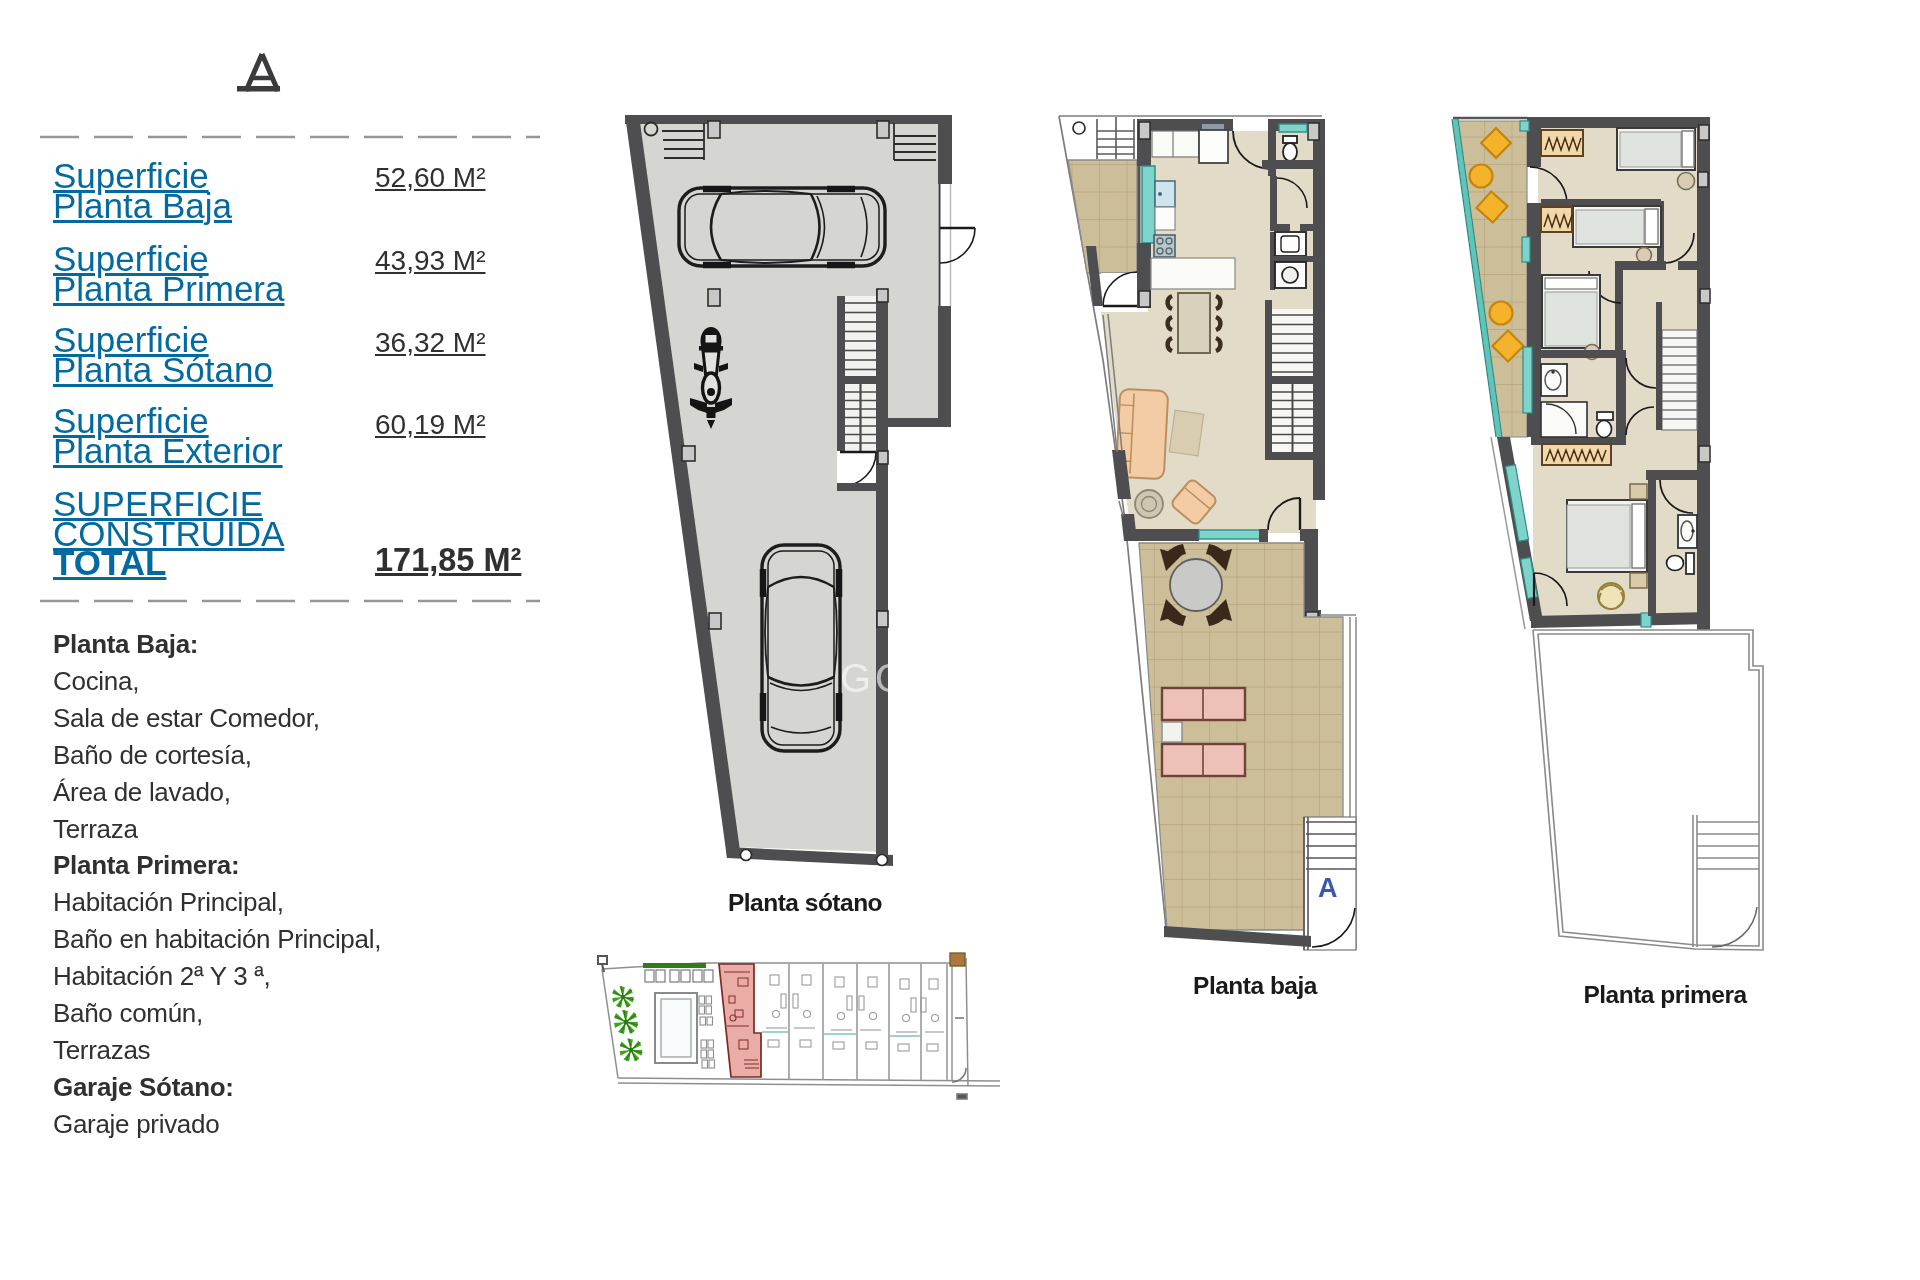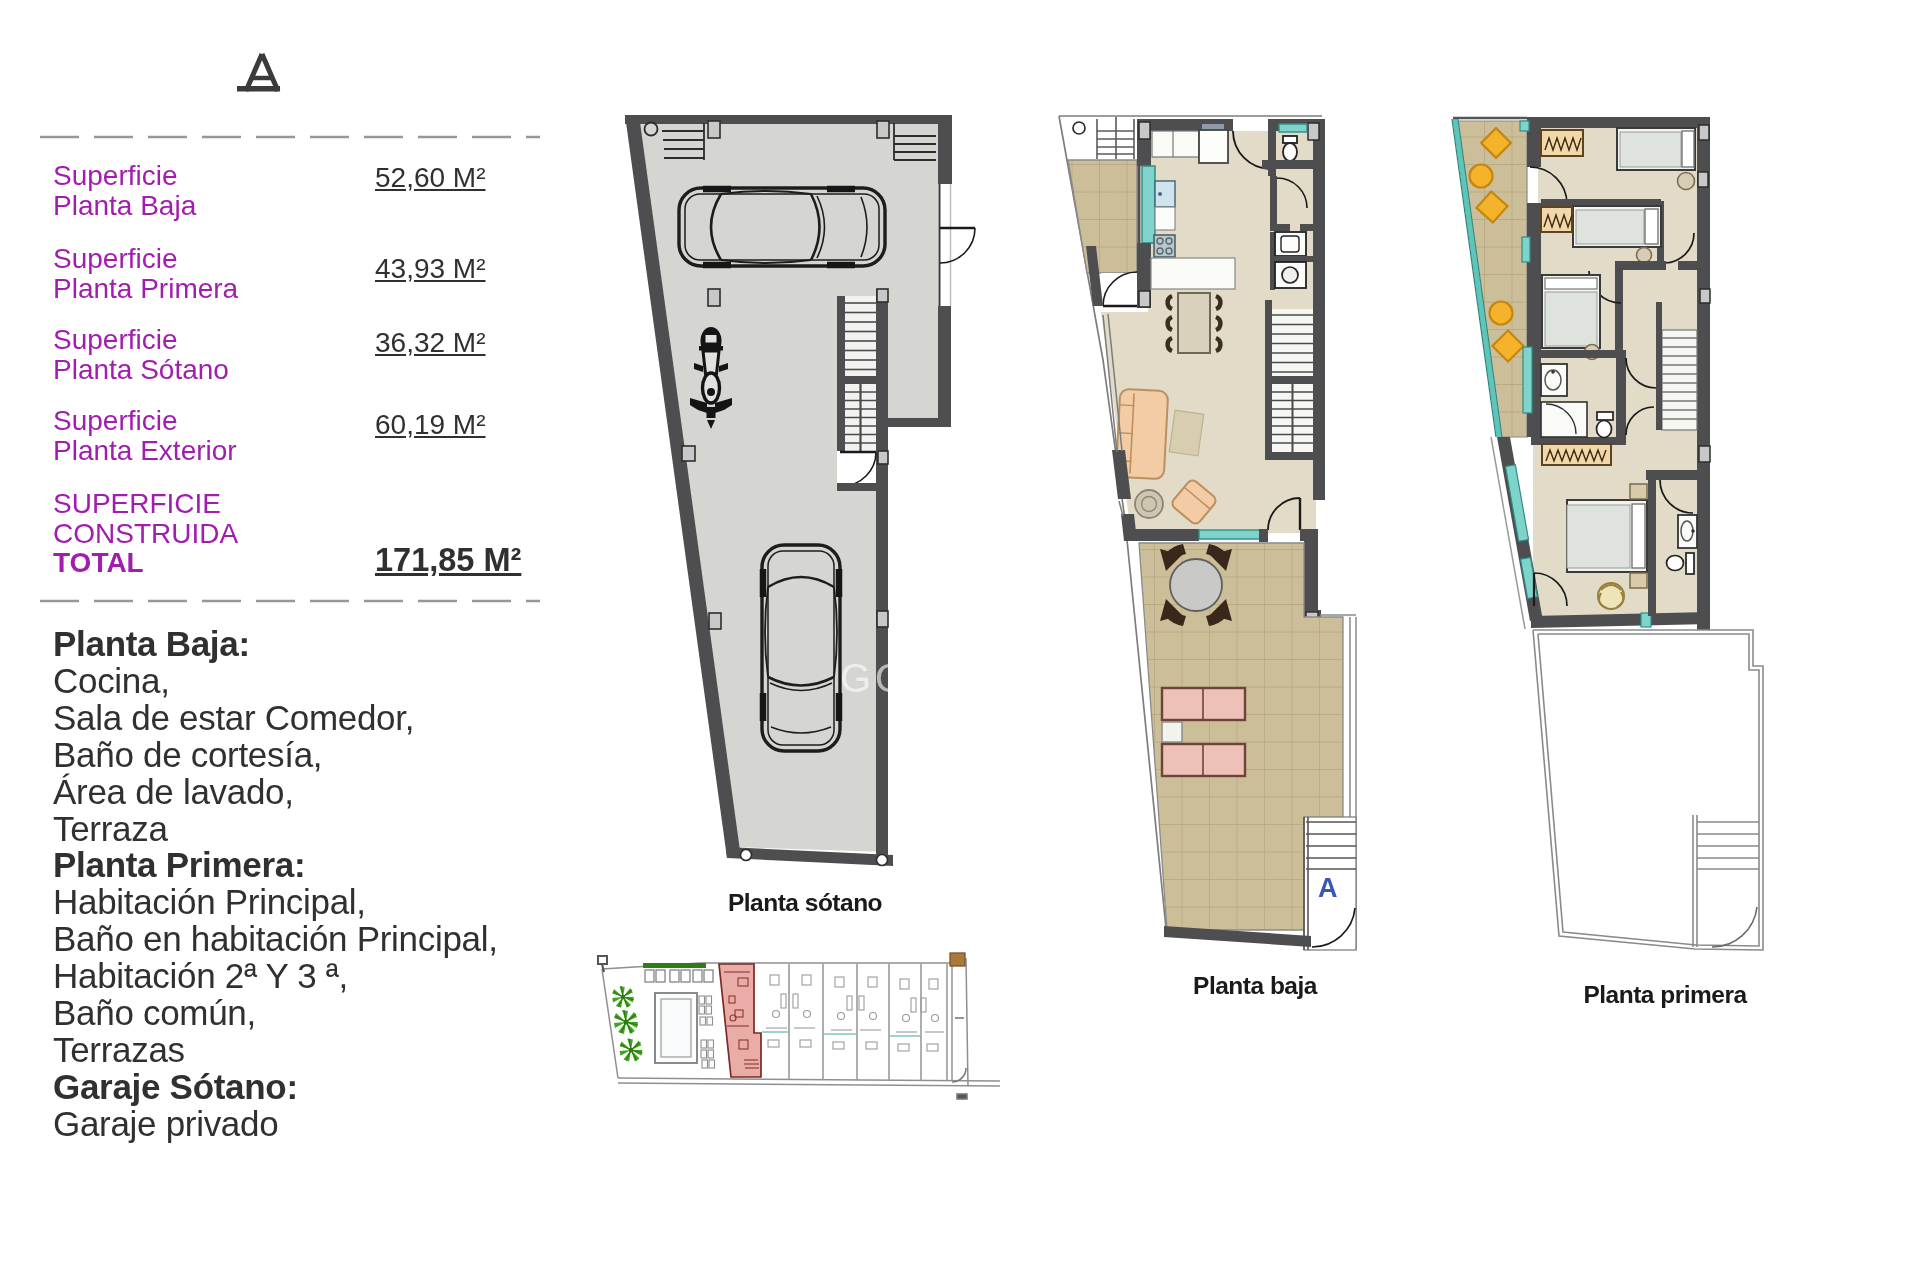--- a/index.html
+++ b/index.html
@@ -1,19 +1,19 @@
 <!DOCTYPE html>
 <html><head>
 <meta charset="utf-8">
 <style>
   html,body{margin:0;padding:0;}
   body{width:1920px;height:1280px;background:#ffffff;position:relative;overflow:hidden;
        font-family:"Liberation Sans",sans-serif;color:#2e2e2e;}
   .abs{position:absolute;}
-  .lbl{font-size:28px;line-height:29.5px;color:#a21caf;}
+  .lbl{font-size:35px;line-height:29.5px;color:#0369a1;text-decoration:underline;}
   .val{font-size:28px;color:#303030;text-decoration:underline;}
   .planlbl{font-size:24.5px;font-weight:bold;color:#1a1a1a;letter-spacing:-0.5px;}
 </style>
 </head>
 <body>
 
 <svg class="abs" style="left:220px;top:45px" width="90" height="60" viewBox="0 0 90 60">
   <path d="M 42 9 L 26 46 M 42 9 L 58 46" stroke="#3b3b3d" stroke-width="5" fill="none"></path>
   <path d="M 33 33 L 52 33" stroke="#3b3b3d" stroke-width="4.5" fill="none"></path>
   <rect x="17" y="41" width="43" height="5.5" fill="#3b3b3d"></rect>
@@ -23,35 +23,35 @@
   <line x1="40" y1="137" x2="540" y2="137" stroke="#979797" stroke-width="2.6" stroke-dasharray="39 15"></line>
   <line x1="40" y1="601" x2="540" y2="601" stroke="#979797" stroke-width="2.6" stroke-dasharray="39 15"></line>
 </svg>
 
 <div class="abs lbl" style="left:53px;top:161px">Superficie<br>Planta Baja</div>
 
 <div class="abs val" style="left:375px;top:162px">52,60 M²</div>
 
 <div class="abs lbl" style="left:53px;top:244px">Superficie<br>Planta Primera</div>
 
-<div class="abs val" style="left:375px;top:253px">43,93 M²</div>
+<div class="abs val" style="left:375px;top:245px">43,93 M²</div>
 
 <div class="abs lbl" style="left:53px;top:325px">Superficie<br>Planta Sótano</div>
 
 <div class="abs val" style="left:375px;top:327px">36,32 M²</div>
 
 <div class="abs lbl" style="left:53px;top:406px">Superficie<br>Planta Exterior</div>
 
 <div class="abs val" style="left:375px;top:409px">60,19 M²</div>
 
 <div class="abs lbl" style="left:53px;top:489px">SUPERFICIE<br>CONSTRUIDA<br><b>TOTAL</b></div>
 
 <div class="abs val" style="left:375px;top:542px;font-size:32.5px;font-weight:bold">171,85 M²</div>
 
-<div class="abs" style="left:53px;top:626px;font-size:35px;line-height:36.9px;letter-spacing:-0.3px;color:#303030">
+<div class="abs" style="left:53px;top:626px;font-size:26px;line-height:36.9px;letter-spacing:-0.3px;color:#303030">
 <b>Planta Baja:</b><br>
 Cocina,<br>
 Sala de estar Comedor,<br>
 Baño de cortesía,<br>
 Área de lavado,<br>
 Terraza<br>
 <b>Planta Primera:</b><br>
 Habitación Principal,<br>
 Baño en habitación Principal,<br>
 Habitación 2ª Y 3 ª,<br>

